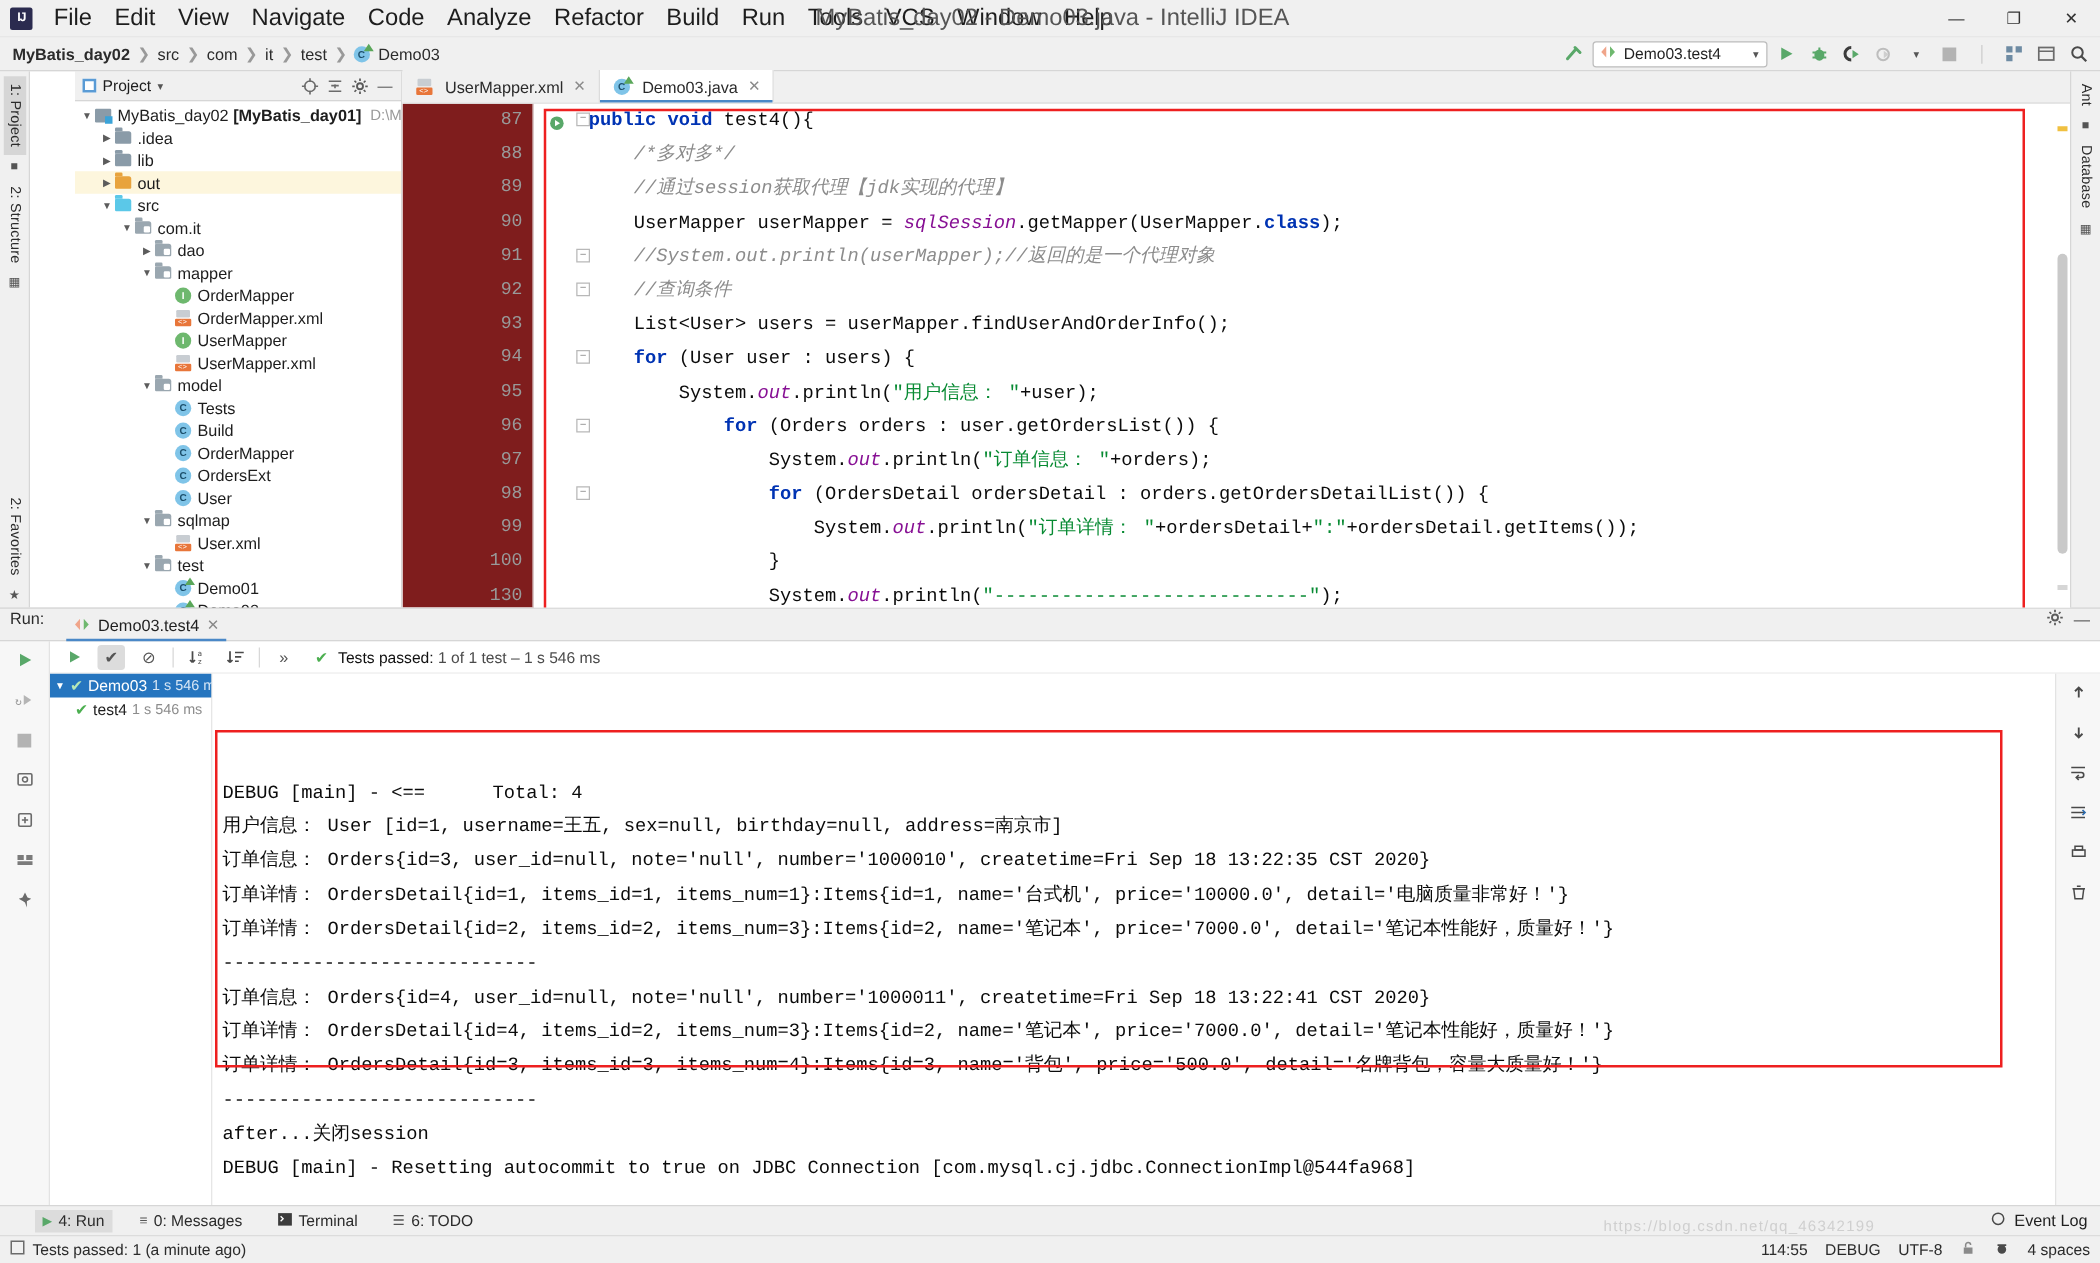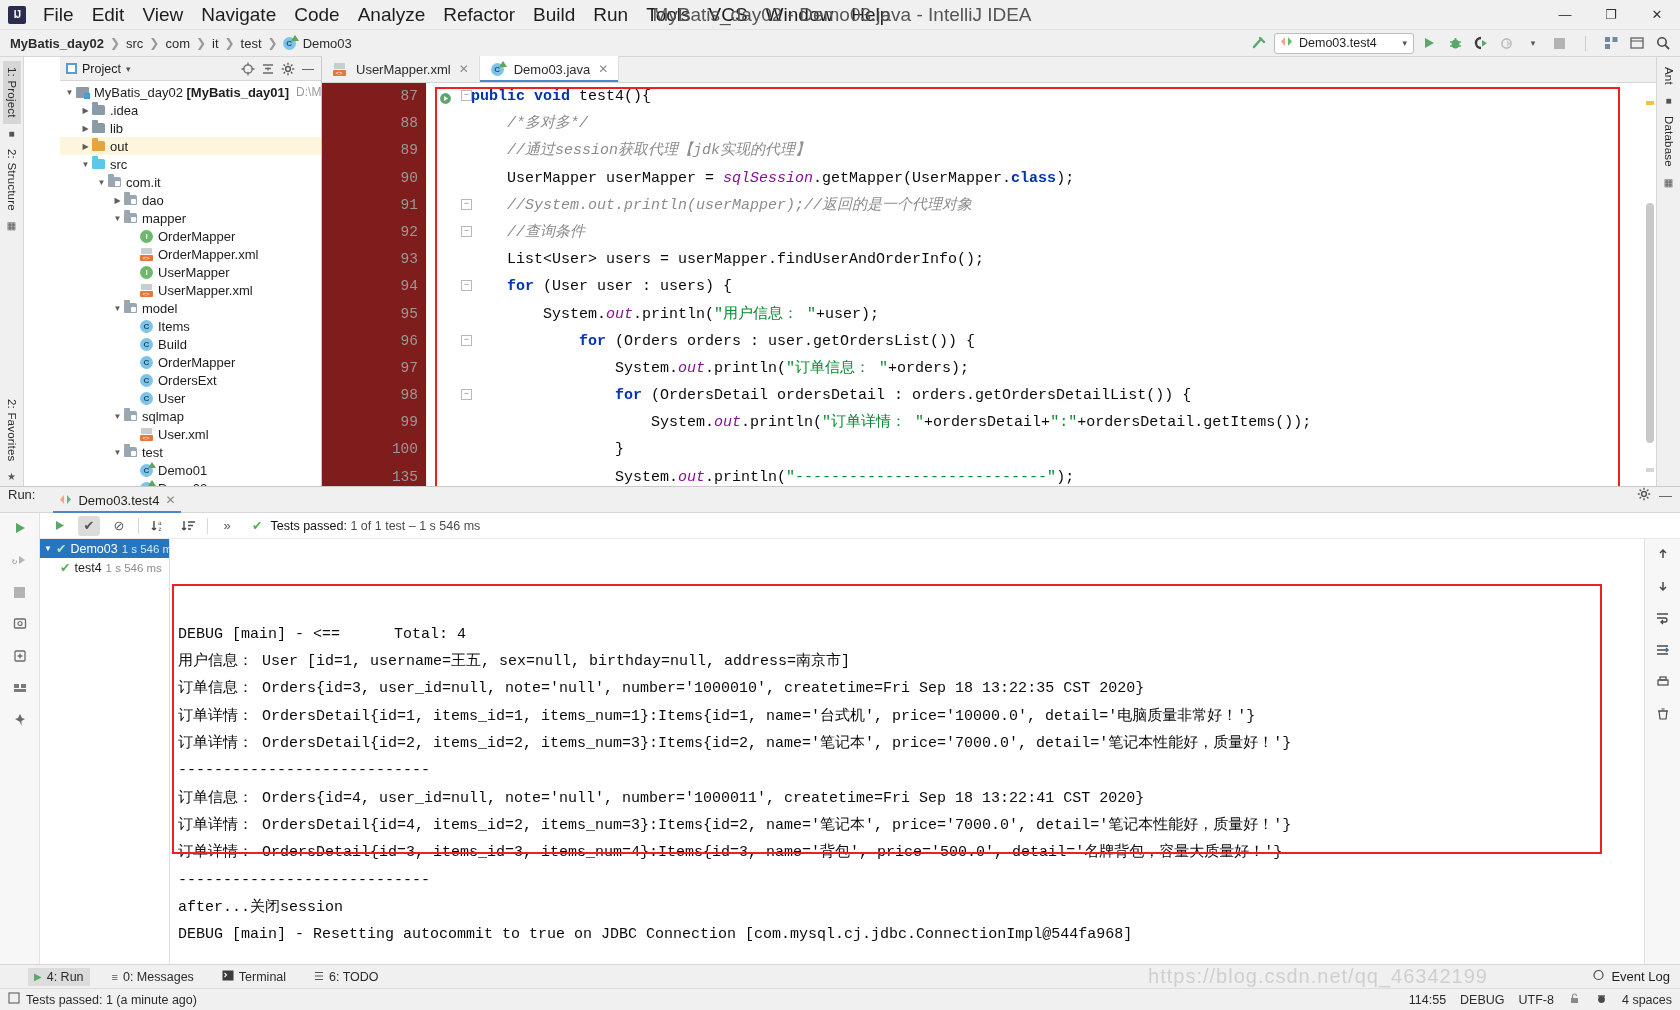--- a/index.html
+++ b/index.html
@@ -174,21 +174,21 @@
 
   
   .tw-bar { height:24px; background:#f0f0f0; border-top:1px solid #d6d6d6; display:flex; align-items:center; padding-left:28px; gap:16px; flex:none; }
   .tw-item { display:flex; align-items:center; gap:5px; font-size:12.5px; color:#2b2b2b; padding:2px 6px; }
   .tw-item.active { background:#dcdcdc; }
   .tw-right { margin-left:auto; display:flex; align-items:center; gap:6px; padding-right:10px; }
 
   
   .statusbar { height:22px; background:#f0f0f0; display:flex; align-items:center; padding:0 8px; font-size:12.5px; color:#2b2b2b; border-top:1px solid #dcdcdc; flex:none; }
   .sb-right { margin-left:auto; display:flex; align-items:center; gap:14px; }
-  .watermark { position:absolute; right:192px; bottom:22px; color:#cfcfcf; font-size:20px; letter-spacing:1px; }
+  .watermark { position:absolute; right:180px; bottom:22px; color:#cfcfcf; font-size:12px; letter-spacing:1px; }
 </style>
 </head>
 <body>
 
 <div class="app">
 
   <div class="titlebar">
     <div class="ij-logo">IJ</div>
     <div class="menu">
       <div class="menu-item"><span>File</span></div>
@@ -438,21 +438,21 @@
             <span class="ico">
               <span class="folder pkg"></span>
             </span>
             <span class="nlabel">model</span>
           </div>
           <div class="node" style="padding-left: 68px;">
             <span class="arrow"></span>
             <span class="ico">
               <span class="circ c">C</span>
             </span>
-            <span class="nlabel">Items</span>
+            <span class="nlabel">Tests</span>
           </div>
           <div class="node" style="padding-left: 68px;">
             <span class="arrow"></span>
             <span class="ico">
               <span class="circ c">C</span>
             </span>
             <span class="nlabel">Build</span>
           </div>
           <div class="node" style="padding-left: 68px;">
             <span class="arrow"></span>
@@ -550,21 +550,21 @@
             <div class="gline">91<span class="fold">−</span></div>
             <div class="gline">92<span class="fold">−</span></div>
             <div class="gline">93</div>
             <div class="gline">94<span class="fold">−</span></div>
             <div class="gline">95</div>
             <div class="gline">96<span class="fold">−</span></div>
             <div class="gline">97</div>
             <div class="gline">98<span class="fold">−</span></div>
             <div class="gline">99</div>
             <div class="gline">100</div>
-            <div class="gline">135</div>
+            <div class="gline">130</div>
           </div>
         <div class="codearea" id="codearea"><div class="cline"><span>    </span><span class="kw">public</span><span> </span><span class="kw">void</span><span> test4(){</span></div><div class="cline"><span>        </span><span class="cm">/*多对多*/</span></div><div class="cline"><span>        </span><span class="cm">//通过session获取代理【jdk实现的代理】</span></div><div class="cline"><span>        UserMapper userMapper = </span><span class="fld">sqlSession</span><span>.getMapper(UserMapper.</span><span class="kw">class</span><span>);</span></div><div class="cline"><span>        </span><span class="cm">//System.out.println(userMapper);//返回的是一个代理对象</span></div><div class="cline"><span>        </span><span class="cm">//查询条件</span></div><div class="cline"><span>        List&lt;User&gt; users = userMapper.findUserAndOrderInfo();</span></div><div class="cline"><span>        </span><span class="kw">for</span><span> (User user : users) {</span></div><div class="cline"><span>            System.</span><span class="fld">out</span><span>.println(</span><span class="str">"用户信息： "</span><span>+user);</span></div><div class="cline"><span>                </span><span class="kw">for</span><span> (Orders orders : user.getOrdersList()) {</span></div><div class="cline"><span>                    System.</span><span class="fld">out</span><span>.println(</span><span class="str">"订单信息： "</span><span>+orders);</span></div><div class="cline"><span>                    </span><span class="kw">for</span><span> (OrdersDetail ordersDetail : orders.getOrdersDetailList()) {</span></div><div class="cline"><span>                        System.</span><span class="fld">out</span><span>.println(</span><span class="str">"订单详情： "</span><span>+ordersDetail+</span><span class="str">":"</span><span>+ordersDetail.getItems());</span></div><div class="cline"><span>                    }</span></div><div class="cline"><span>                    System.</span><span class="fld">out</span><span>.println(</span><span class="str">"----------------------------"</span><span>);</span></div></div>
         <div class="redbox" style="left:113px; top:4px; right:36px; height:424px;"></div>
         <div class="scroll-v">
           <div class="marker" style="top:18px;background:#f0c040"></div>
           <div class="scroll-thumb" style="top:120px;height:240px"></div>
           <div class="marker" style="top:385px;background:#d6d6d6"></div>
         </div>
       </div>
     </div>

